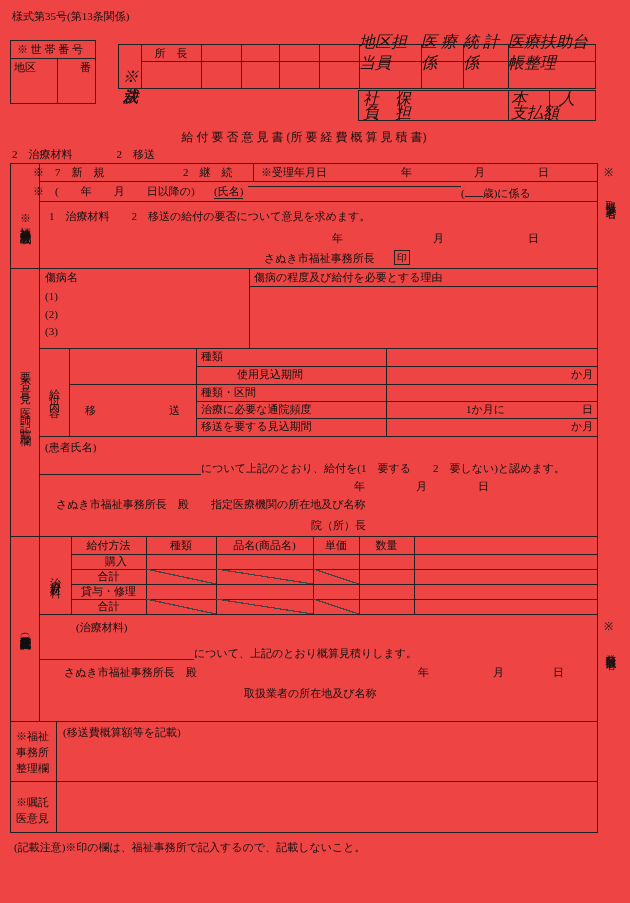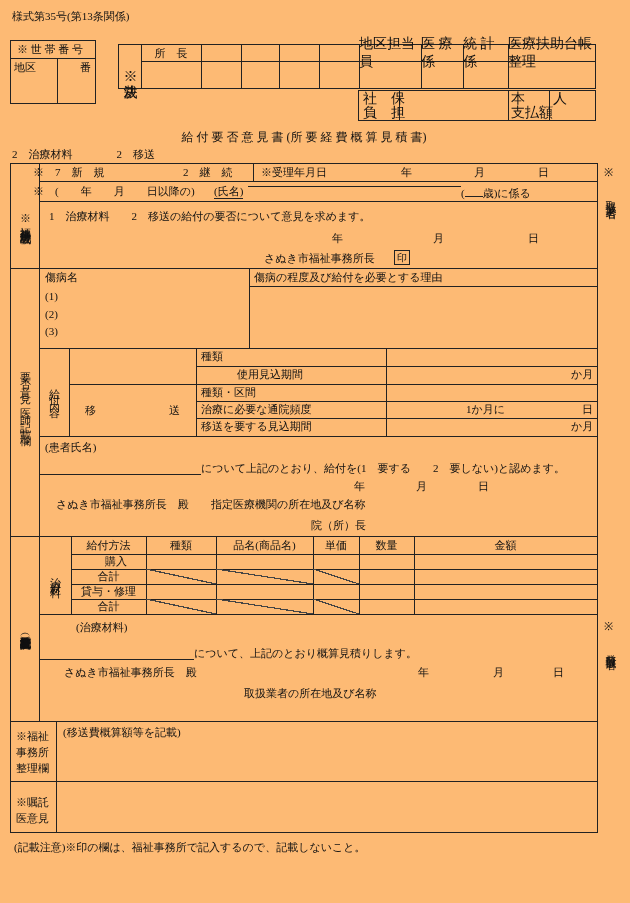--- a/index.html
+++ b/index.html
@@ -1,27 +1,27 @@
 <!DOCTYPE html>
 <html><head>
 <meta charset="utf-8">
 <style>
   html,body{margin:0;padding:0;background:#fff;}
   #canvas{
-    position:relative;width:630px;height:903px;background:#fdba74;
+    position:relative;width:630px;height:903px;background:#ef4444;
     font-family:"Liberation Serif","DejaVu Serif",serif;
     font-size:11px;color:#111;overflow:hidden;
   }
   .t{position:absolute;white-space:nowrap;line-height:13px;}
   .box{position:absolute;border:1px solid #222;box-sizing:border-box;}
   .lh{position:absolute;height:0;border-top:1px solid #222;}
   .lv{position:absolute;width:0;border-left:1px solid #222;}
   .vtext{writing-mode:vertical-rl;text-orientation:mixed;}
   .cellc{position:absolute;display:flex;align-items:center;justify-content:center;box-sizing:border-box;}
-  .small{font-size:14px;}
+  .small{font-size:16px;font-style:italic;}
   .diag{position:absolute;background:linear-gradient(to top right,transparent calc(50% - .6px),#444 calc(50% - .6px),#444 calc(50% + .6px),transparent calc(50% + .6px));}
   .seal{display:inline-block;border:1px solid #222;padding:0 2px;font-size:10px;line-height:13px;}
   .uline{position:absolute;height:0;border-bottom:1px solid #222;}
   .gap-u{display:inline-block;width:18px;border-bottom:1px solid #222;height:11px;}
   .name-u{border-bottom:1px solid #222;}
 </style>
 </head>
 <body>
 
 <div id="canvas">
@@ -156,21 +156,20 @@
     <div class="lh" style="left:60px;top:405px;width:526px;"></div>
     <div class="lh" style="left:60px;top:420px;width:526px;"></div>
     <div class="lh" style="left:60px;top:435px;width:526px;"></div>
     <div class="lh" style="left:28px;top:450px;width:558px;"></div>
     <div class="cellc vtext" style="left:28px;top:372px;width:32px;height:78px;letter-spacing:3px;">治療材料</div>
     <div class="cellc" style="left:60px;top:372px;width:75px;height:18px;">給付方法</div>
     <div class="cellc" style="left:135px;top:372px;width:70px;height:18px;">種類</div>
     <div class="cellc" style="left:205px;top:372px;width:97px;height:18px;">品名(商品名)</div>
     <div class="cellc" style="left:302px;top:372px;width:46px;height:18px;">単価</div>
     <div class="cellc" style="left:348px;top:372px;width:55px;height:18px;">数量</div>
-    <div class="cellc" style="left:403px;top:372px;width:183px;height:18px;">金額</div>
     <div class="cellc" style="left:60px;top:390px;width:75px;height:15px;padding-left:15px;">購入</div>
     <div class="cellc" style="left:60px;top:405px;width:75px;height:15px;">合計</div>
     <div class="cellc" style="left:60px;top:420px;width:75px;height:15px;">貸与・修理</div>
     <div class="cellc" style="left:60px;top:435px;width:75px;height:15px;">合計</div>
     <div class="diag" style="left:135px;top:405px;width:70px;height:15px;"></div>
     <div class="diag" style="left:205px;top:405px;width:97px;height:15px;"></div>
     <div class="diag" style="left:302px;top:405px;width:46px;height:15px;"></div>
     <div class="diag" style="left:135px;top:435px;width:70px;height:15px;"></div>
     <div class="diag" style="left:205px;top:435px;width:97px;height:15px;"></div>
     <div class="diag" style="left:302px;top:435px;width:46px;height:15px;"></div>

